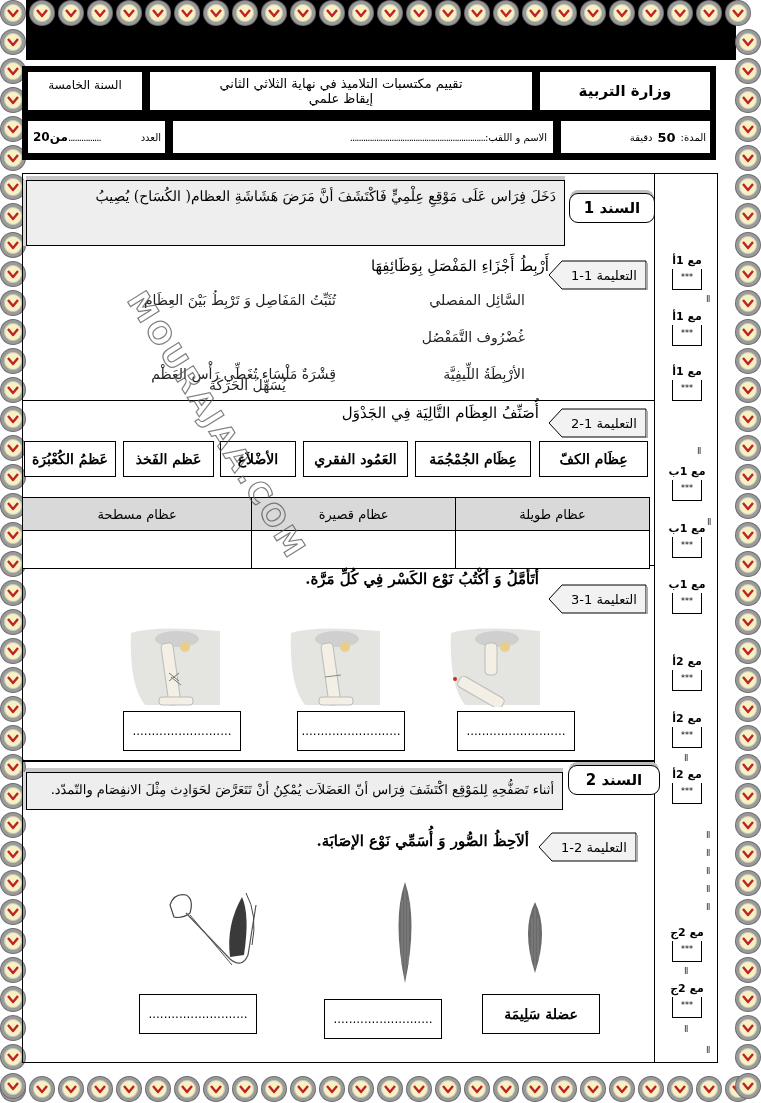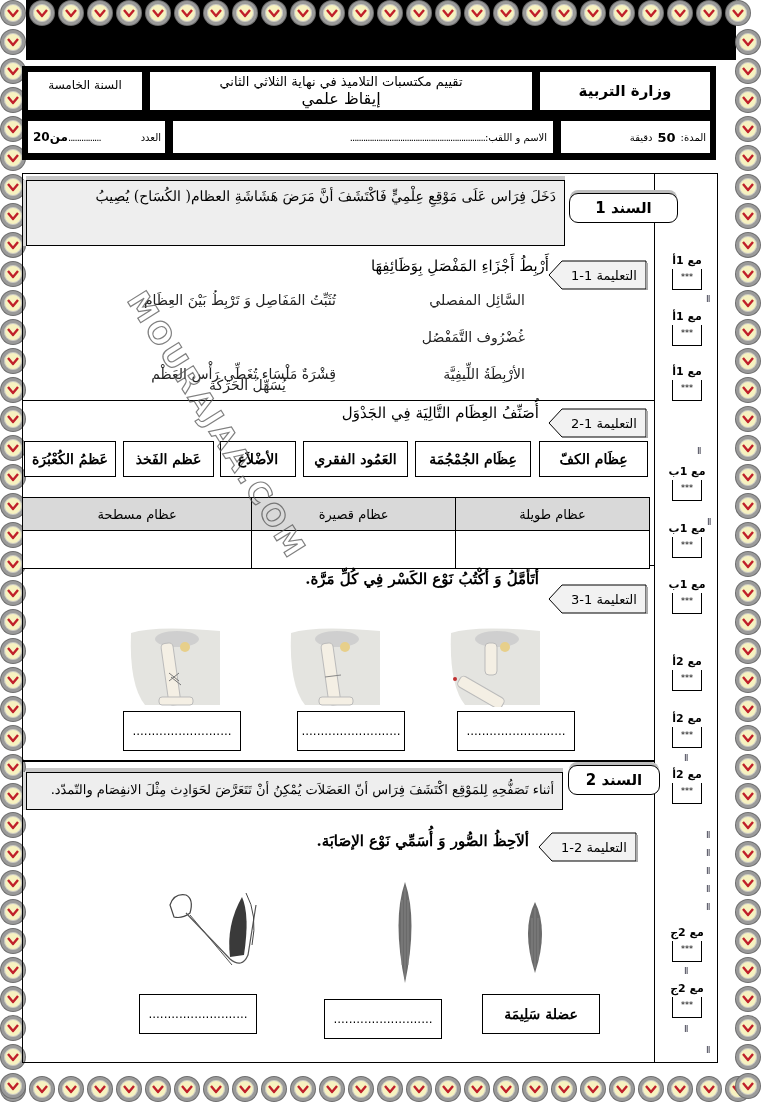--- a/index.html
+++ b/index.html
@@ -706,21 +706,21 @@
       </svg>
     </div>
   </div>
 
 <div class="hdr-outer"></div>
 <div class="hdr rtl" style="left:537px;top:69px;width:176px;height:44px;font-size:15px;">
   <span>وزارة التربية</span>
 </div>
 <div class="hdr rtl" style="left:147px;top:69px;width:388px;height:44px;flex-direction:column;font-size:13px;font-weight:normal;">
   <span>تقييم مكتسبات التلاميذ في نهاية الثلاثي الثاني</span>
-  <span style="font-size:16px;">إيقاظ علمي</span>
+  <span style="font-size:13px;">إيقاظ علمي</span>
 </div>
 <div class="hdr rtl" style="left:25px;top:69px;width:120px;height:44px;font-size:12px;font-weight:normal;align-items:flex-start;padding-top:6px;">
   <span>السنة الخامسة</span>
 </div>
 <div class="hdr rtl" style="left:558px;top:118px;width:155px;height:38px;font-size:10px;font-weight:normal;justify-content:flex-start;padding-right:4px;">
   <span>المدة:</span>
   <b style="font-size:13px;margin:0 5px;">50</b>
   <span>دقيقة</span>
 </div>
 <div class="hdr rtl" style="left:170px;top:118px;width:386px;height:38px;font-size:10px;font-weight:normal;justify-content:flex-start;padding-right:6px;">
@@ -736,21 +736,21 @@
 
 <div class="frame-line" style="left:22px;top:173px;width:696px;height:1px;"></div>
 <div class="frame-line" style="left:22px;top:173px;width:1px;height:889px;"></div>
 <div class="frame-line" style="left:654px;top:173px;width:1px;height:889px;"></div>
 <div class="frame-line" style="left:717px;top:173px;width:1px;height:889px;"></div>
 <div class="frame-line" style="left:22px;top:1062px;width:696px;height:1px;"></div>
 <div class="frame-line" style="left:22px;top:400px;width:633px;height:1px;"></div>
 <div class="frame-line" style="left:22px;top:565px;width:633px;height:1px;"></div>
 <div class="frame-line" style="left:22px;top:760px;width:633px;height:2px;"></div>
 
-<div class="sanad rtl" style="left:569px;top:193px;width:109px;height:30px;">
+<div class="sanad rtl" style="left:569px;top:193px;width:86px;height:30px;">
   <span>السند 1</span>
 </div>
 <div class="textbox" style="left:26px;top:180px;width:539px;height:66px;">
   <div>دَخَلَ فِرَاس عَلَى مَوْقِعِ عِلْمِيٍّ فَاكْتَشَفَ أنَّ مَرَضَ هَشَاشَةِ العظام( الكُسَاح) يُصِيبُ</div>
 </div>
 
 <div class="tag" style="left:548px;top:260px;width:100px;">
   <svg width="100" height="30">
       <polygon points="14,1 98,1 98,29 14,29 1,15" fill="#f2f2f2" stroke="#000" stroke-width="1"></polygon>
       <line x1="99" y1="3" x2="99" y2="30" stroke="#aaa" stroke-width="2"></line>

